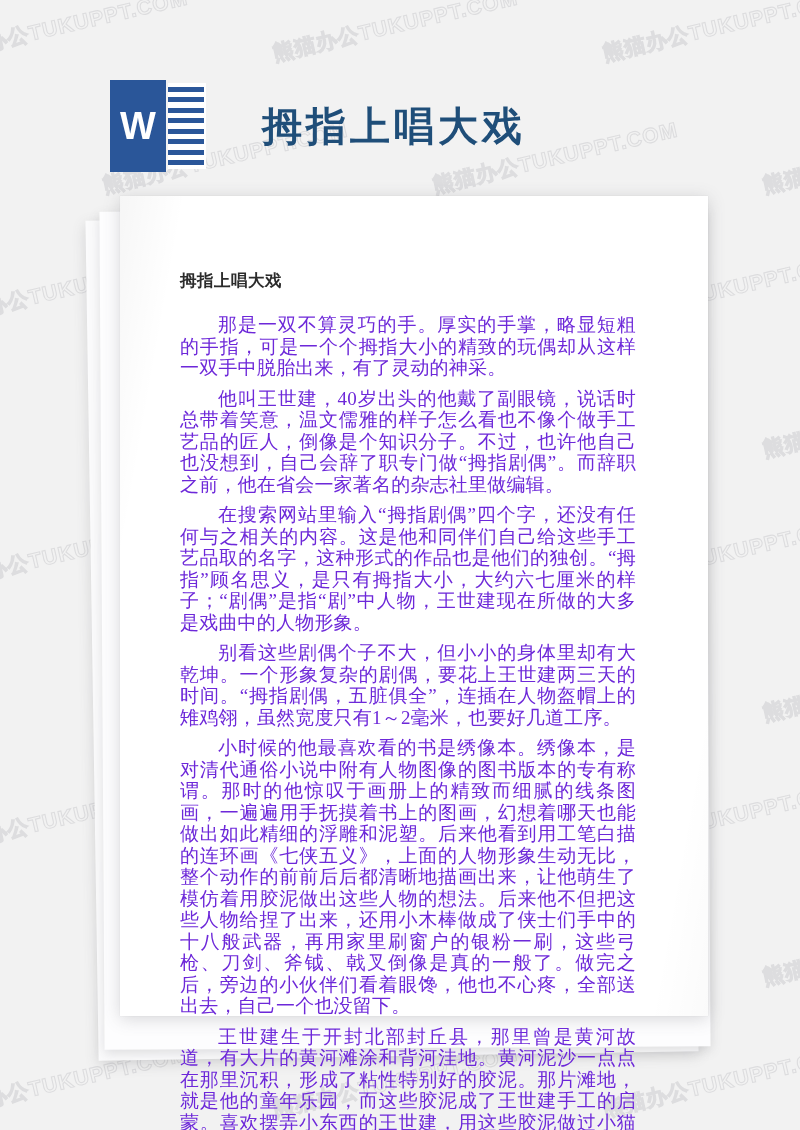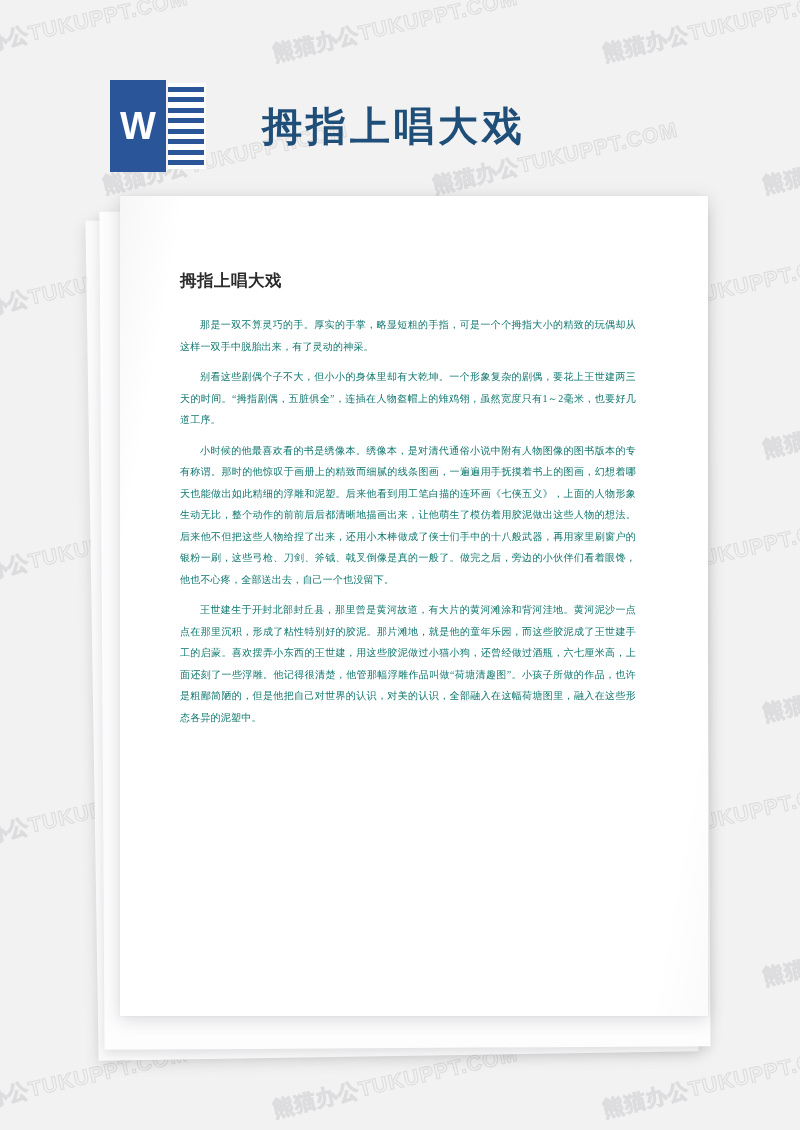--- a/index.html
+++ b/index.html
@@ -153,23 +153,23 @@
   #doc-title {
     font-family: "Liberation Sans", sans-serif;
     font-weight: 700;
     font-size: 16.5px;
     color: #2b2b2b;
     letter-spacing: .5px;
     margin: 0 0 22px 0;
   }
   .para {
     font-family: "Liberation Serif", "DejaVu Serif", serif;
-    font-size: 10px;
+    font-size: 19px;
     line-height: 21.5px;
-    color: #0f766e;
+    color: #6d28d9;
     text-align: justify;
     text-indent: 2em;
     margin: 0 12px 9px 0;
     letter-spacing: .2px;
   }
 
   
   #sheet-front::after {
     content: "";
     position: absolute;
@@ -205,20 +205,22 @@
 <div id="paper-stack">
 
   <div class="sheet" id="sheet-back-2"></div>
   <div class="sheet" id="sheet-back-1"></div>
 
   <div class="sheet" id="sheet-front">
     <div id="doc-content">
       <div id="doc-title">拇指上唱大戏</div>
       <div id="doc-paragraphs">
           <p class="para">那是一双不算灵巧的手。厚实的手掌，略显短粗的手指，可是一个个拇指大小的精致的玩偶却从这样一双手中脱胎出来，有了灵动的神采。</p>
+          <p class="para">他叫王世建，40岁出头的他戴了副眼镜，说话时总带着笑意，温文儒雅的样子怎么看也不像个做手工艺品的匠人，倒像是个知识分子。不过，也许他自己也没想到，自己会辞了职专门做“拇指剧偶”。而辞职之前，他在省会一家著名的杂志社里做编辑。</p>
+          <p class="para">在搜索网站里输入“拇指剧偶”四个字，还没有任何与之相关的内容。这是他和同伴们自己给这些手工艺品取的名字，这种形式的作品也是他们的独创。“拇指”顾名思义，是只有拇指大小，大约六七厘米的样子；“剧偶”是指“剧”中人物，王世建现在所做的大多是戏曲中的人物形象。</p>
           <p class="para">别看这些剧偶个子不大，但小小的身体里却有大乾坤。一个形象复杂的剧偶，要花上王世建两三天的时间。“拇指剧偶，五脏俱全”，连插在人物盔帽上的雉鸡翎，虽然宽度只有1～2毫米，也要好几道工序。</p>
           <p class="para">小时候的他最喜欢看的书是绣像本。绣像本，是对清代通俗小说中附有人物图像的图书版本的专有称谓。那时的他惊叹于画册上的精致而细腻的线条图画，一遍遍用手抚摸着书上的图画，幻想着哪天也能做出如此精细的浮雕和泥塑。后来他看到用工笔白描的连环画《七侠五义》，上面的人物形象生动无比，整个动作的前前后后都清晰地描画出来，让他萌生了模仿着用胶泥做出这些人物的想法。后来他不但把这些人物给捏了出来，还用小木棒做成了侠士们手中的十八般武器，再用家里刷窗户的银粉一刷，这些弓枪、刀剑、斧钺、戟叉倒像是真的一般了。做完之后，旁边的小伙伴们看着眼馋，他也不心疼，全部送出去，自己一个也没留下。</p>
           <p class="para">王世建生于开封北部封丘县，那里曾是黄河故道，有大片的黄河滩涂和背河洼地。黄河泥沙一点点在那里沉积，形成了粘性特别好的胶泥。那片滩地，就是他的童年乐园，而这些胶泥成了王世建手工的启蒙。喜欢摆弄小东西的王世建，用这些胶泥做过小猫小狗，还曾经做过酒瓶，六七厘米高，上面还刻了一些浮雕。他记得很清楚，他管那幅浮雕作品叫做“荷塘清趣图”。小孩子所做的作品，也许是粗鄙简陋的，但是他把自己对世界的认识，对美的认识，全部融入在这幅荷塘图里，融入在这些形态各异的泥塑中。</p>
         </div>
     </div>
   </div>
 
 </div>
 
 <div id="watermark-layer">

